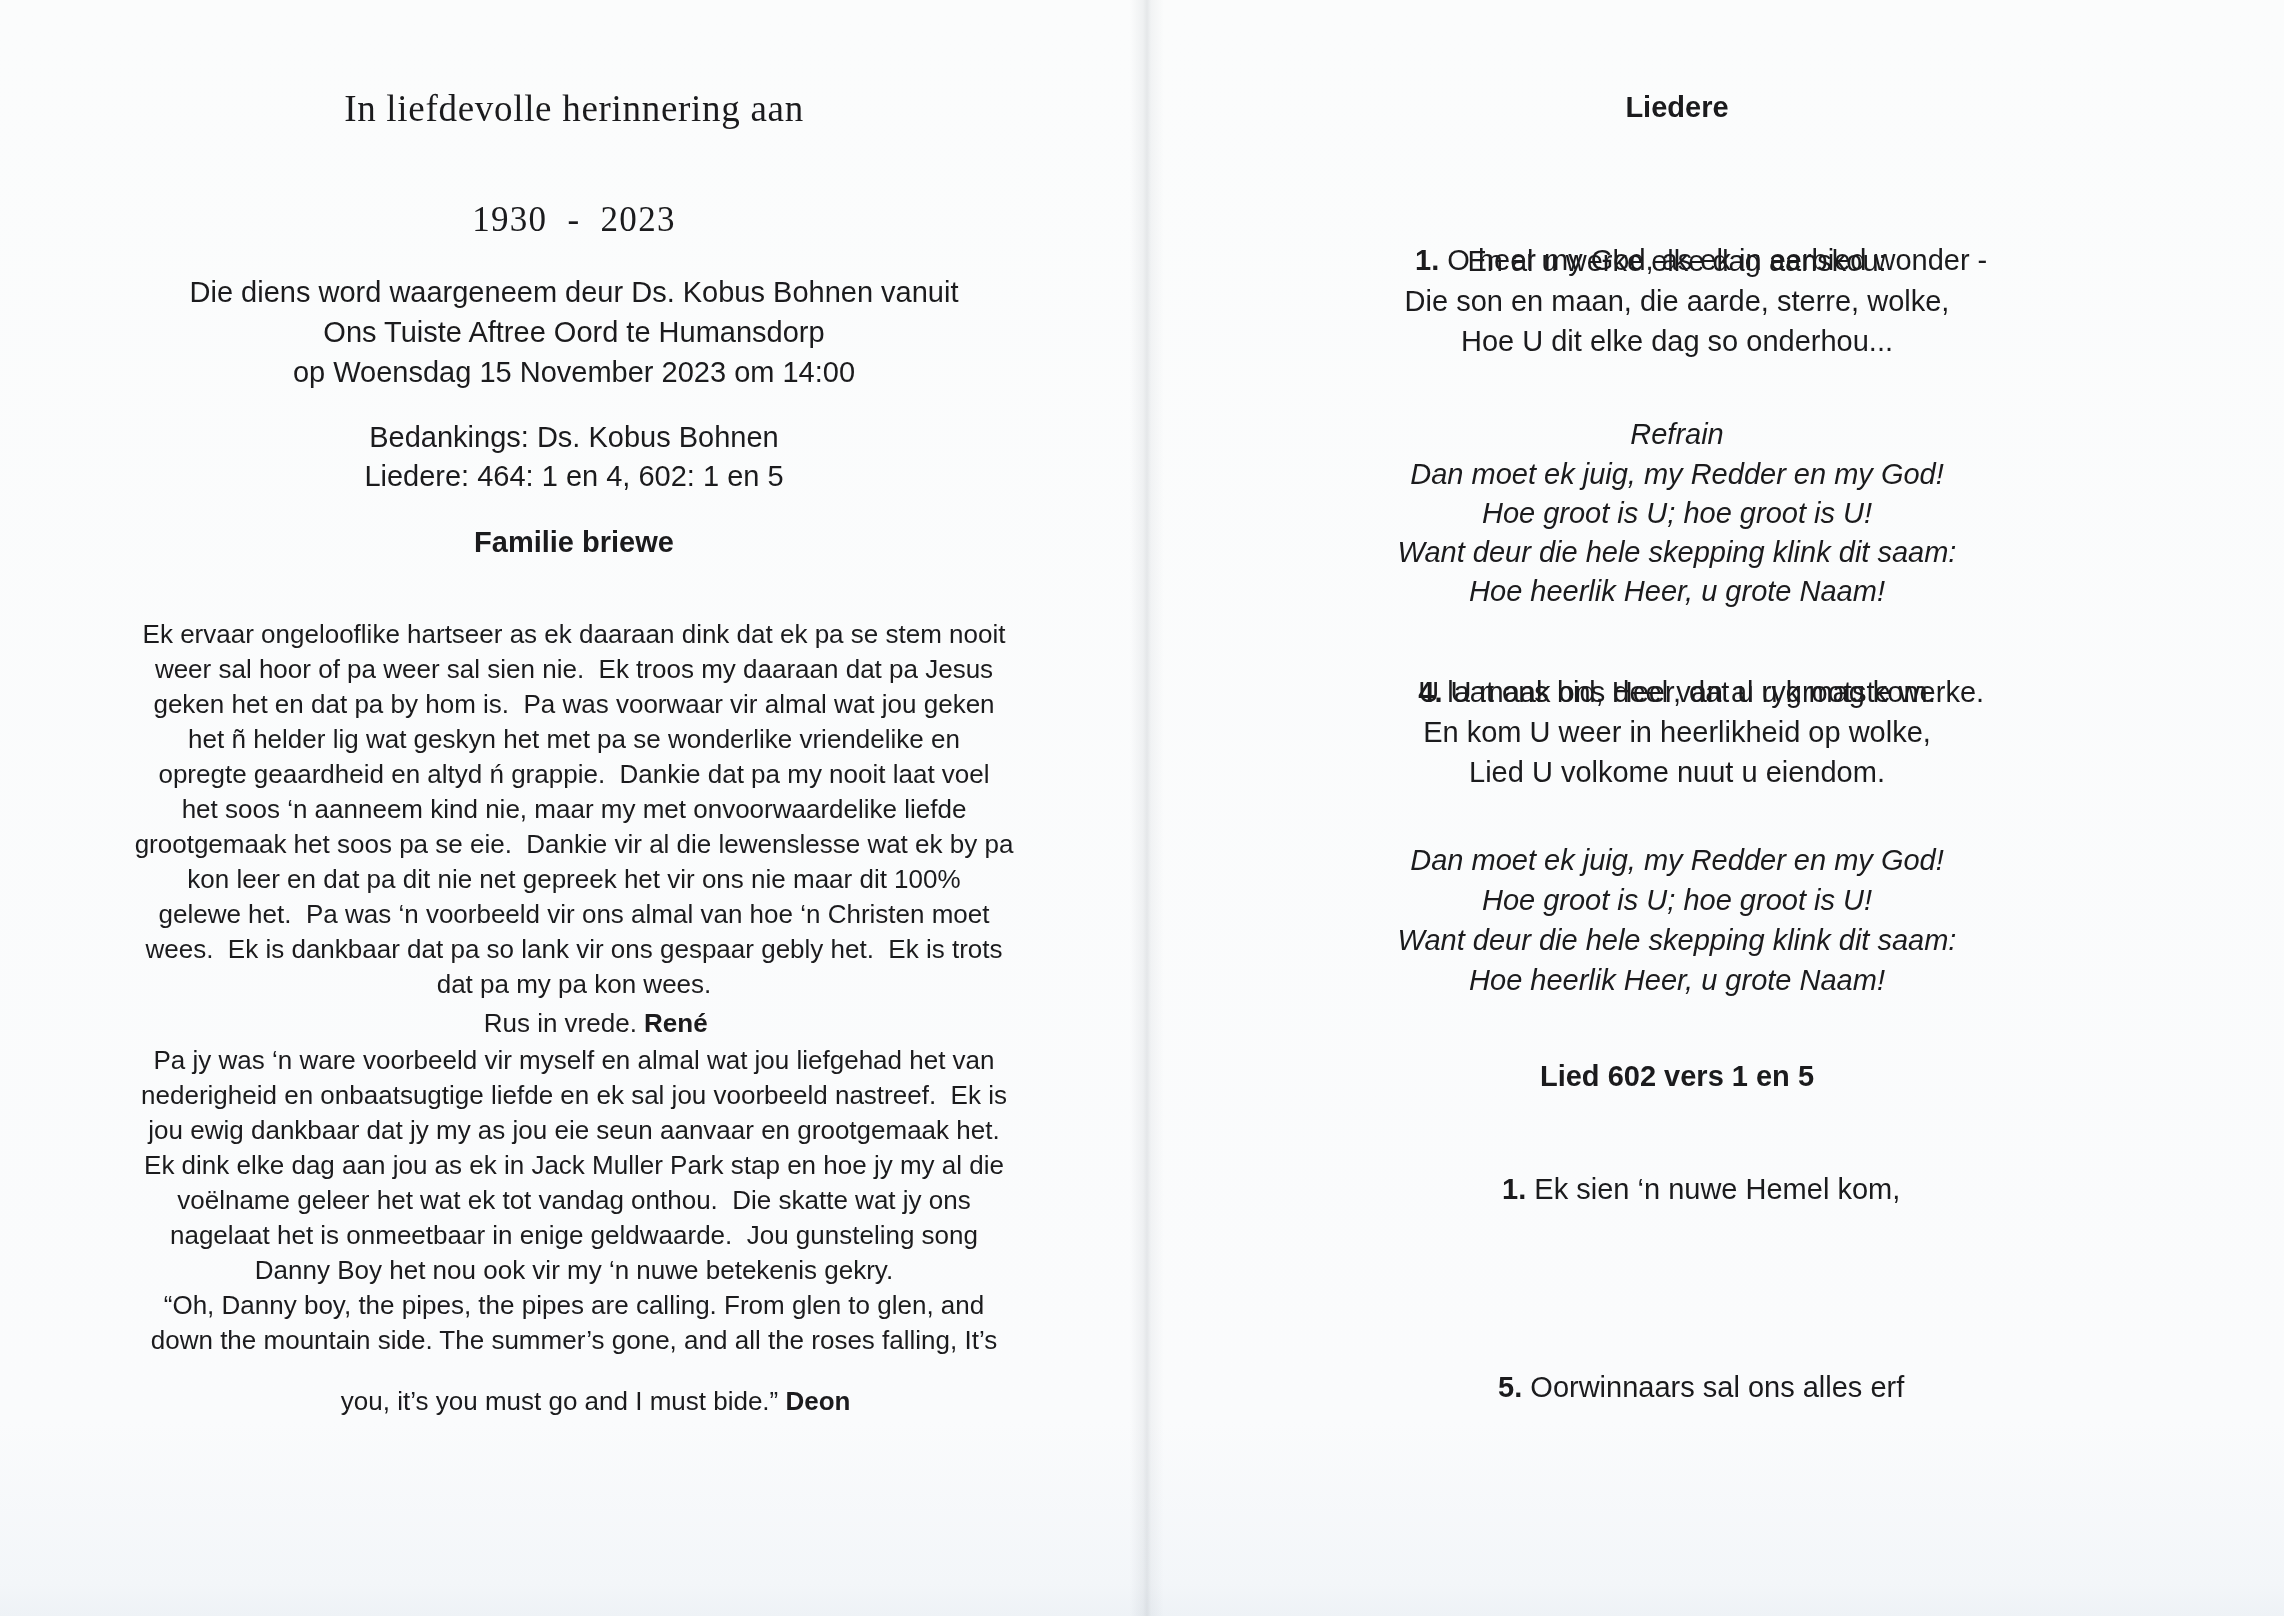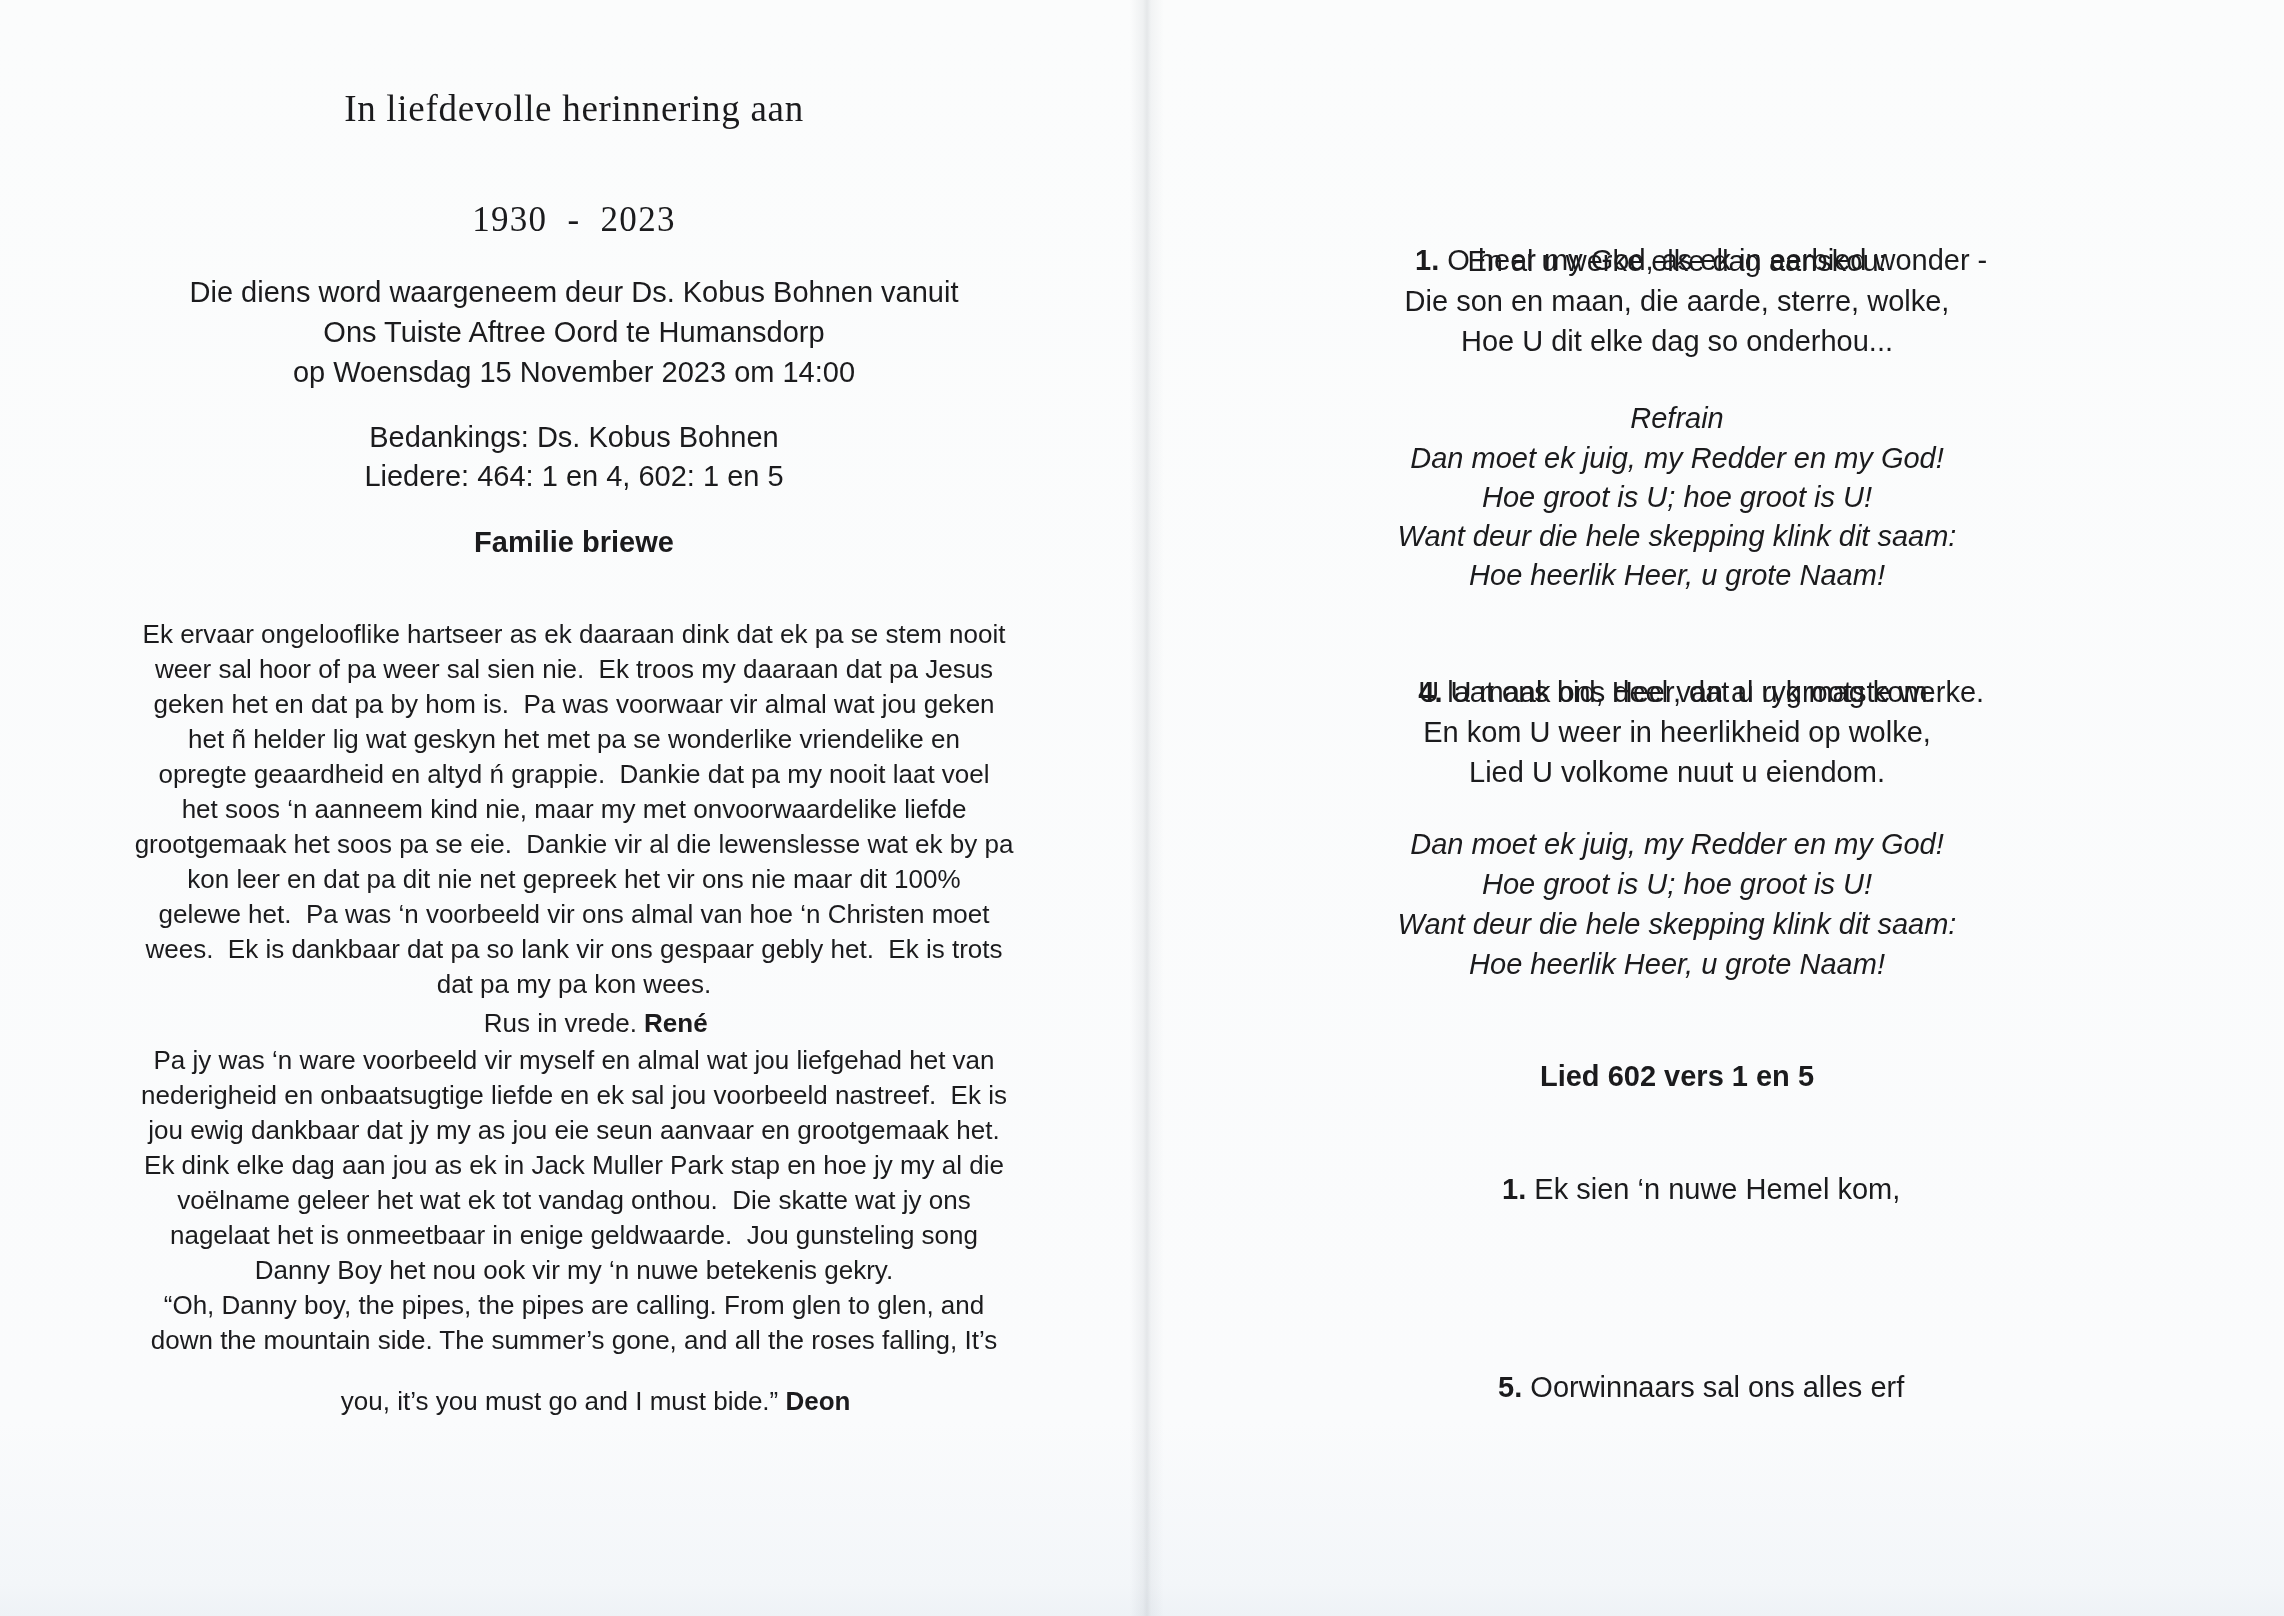--- a/index.html
+++ b/index.html
@@ -31,21 +31,21 @@
   }
 
   .blk {
     position: absolute; left: 0; width: 100%;
     text-align: center;
     white-space: pre-wrap;
   }
   .serif  { font-family: "Liberation Serif", serif; }
   .sans   { font-family: "Liberation Sans", sans-serif; }
   .bold   { font-weight: 700; }
-  .italic { font-style: italic; }
+  .italic { font-style: italic; margin-top: 16px; }
 
   
   .memorial-line { top: 88px; font-size: 37px; line-height: 1.15; letter-spacing: 0.7px; }
   .deceased-name { top: 129px; font-size: 60px; line-height: 1.1; font-style: italic; letter-spacing: 1.3px; }
   .years         { top: 200px; font-size: 35px; line-height: 1.15; letter-spacing: 1.3px; }
   .service       { top: 272px; font-size: 29px; line-height: 40px; }
   .ack           { top: 418px; font-size: 29px; line-height: 39px; }
   .fam-heading   { top: 527px; font-size: 29px; line-height: 1.1; }
   .letter-body-1 { top: 617px;  font-size: 26px; line-height: 35px; }
   .letter-close-1{ top: 977px; font-size: 26px; line-height: 1.2; }
@@ -110,20 +110,21 @@
 voëlname geleer het wat ek tot vandag onthou.  Die skatte wat jy ons
 nagelaat het is onmeetbaar in enige geldwaarde.  Jou gunsteling song
 Danny Boy het nou ook vir my ‘n nuwe betekenis gekry.
 “Oh, Danny boy, the pipes, the pipes are calling. From glen to glen, and
 down the mountain side. The summer’s gone, and all the roses falling, It’s</div>
   </section>
 
   <div class="fold"></div>
 
   <section class="page page-right">
+    <div class="blk sans bold liedere-heading">Liedere</div>
 
     <div class="blk sans v464-1-first">
       <span class="bold">1.</span><span> O heer my God, as ek in eerbied wonder -</span>
     </div>
     <div class="blk sans v464-1-rest">En al u werke elke dag aanskou:
 Die son en maan, die aarde, sterre, wolke,
 Hoe U dit elke dag so onderhou...</div>
 
     <div class="blk sans italic refrain-label">Refrain</div>
     <div class="blk sans italic refrain-1">Dan moet ek juig, my Redder en my God!

